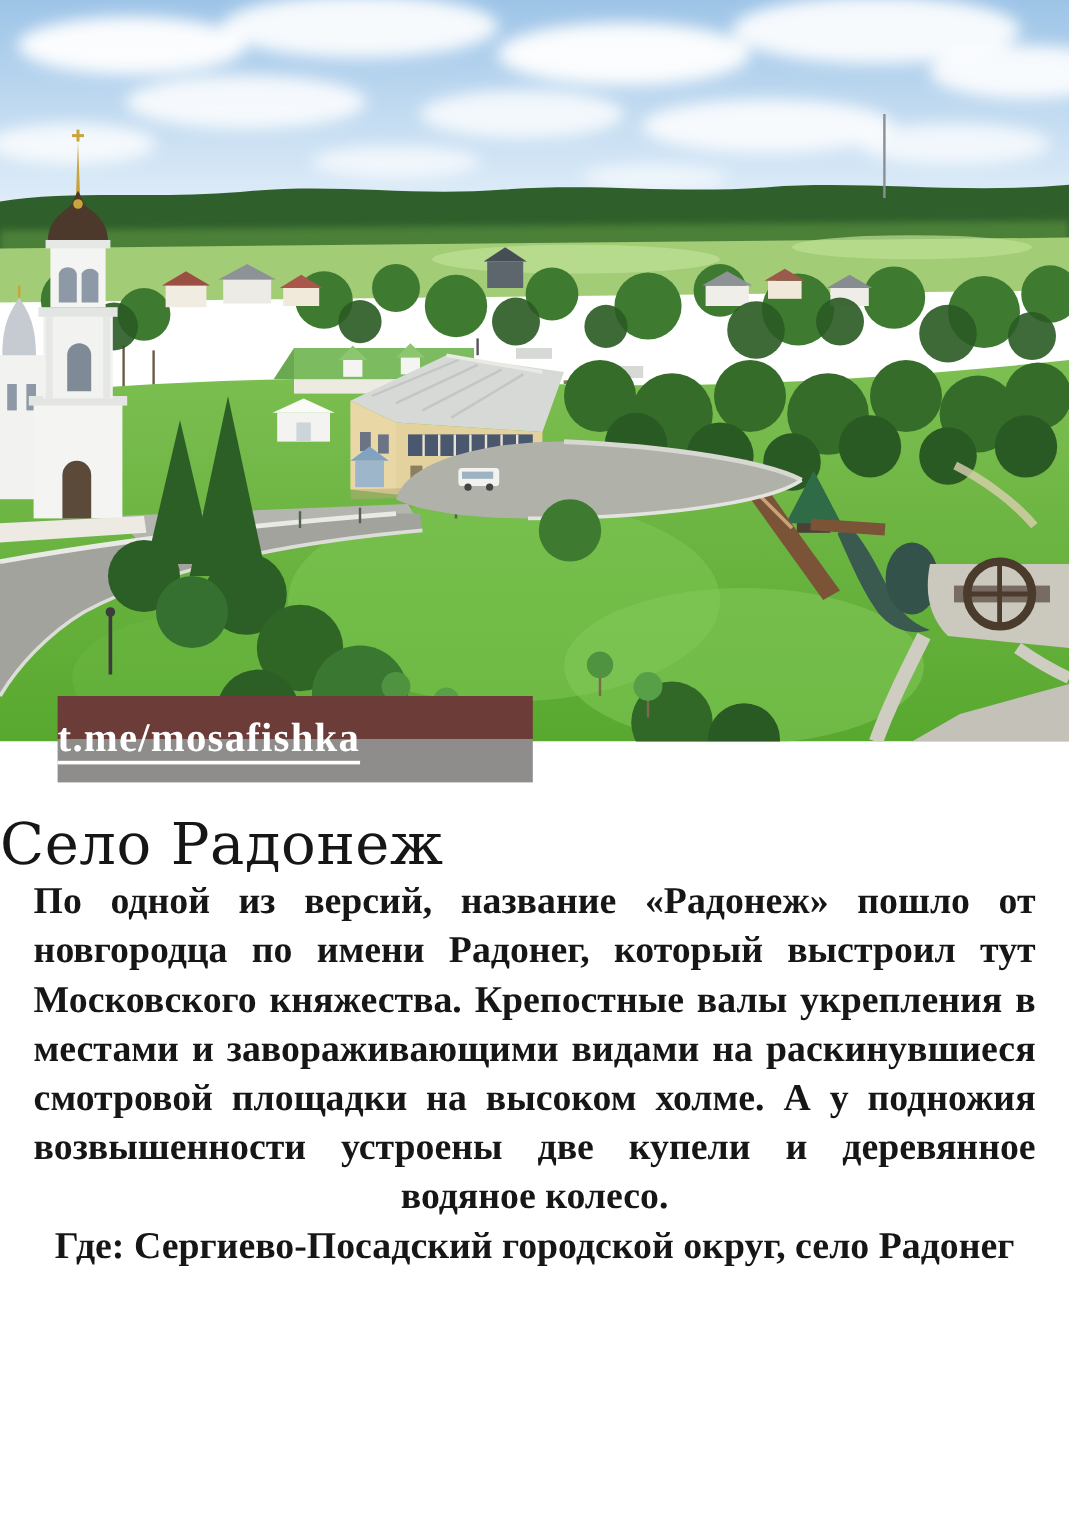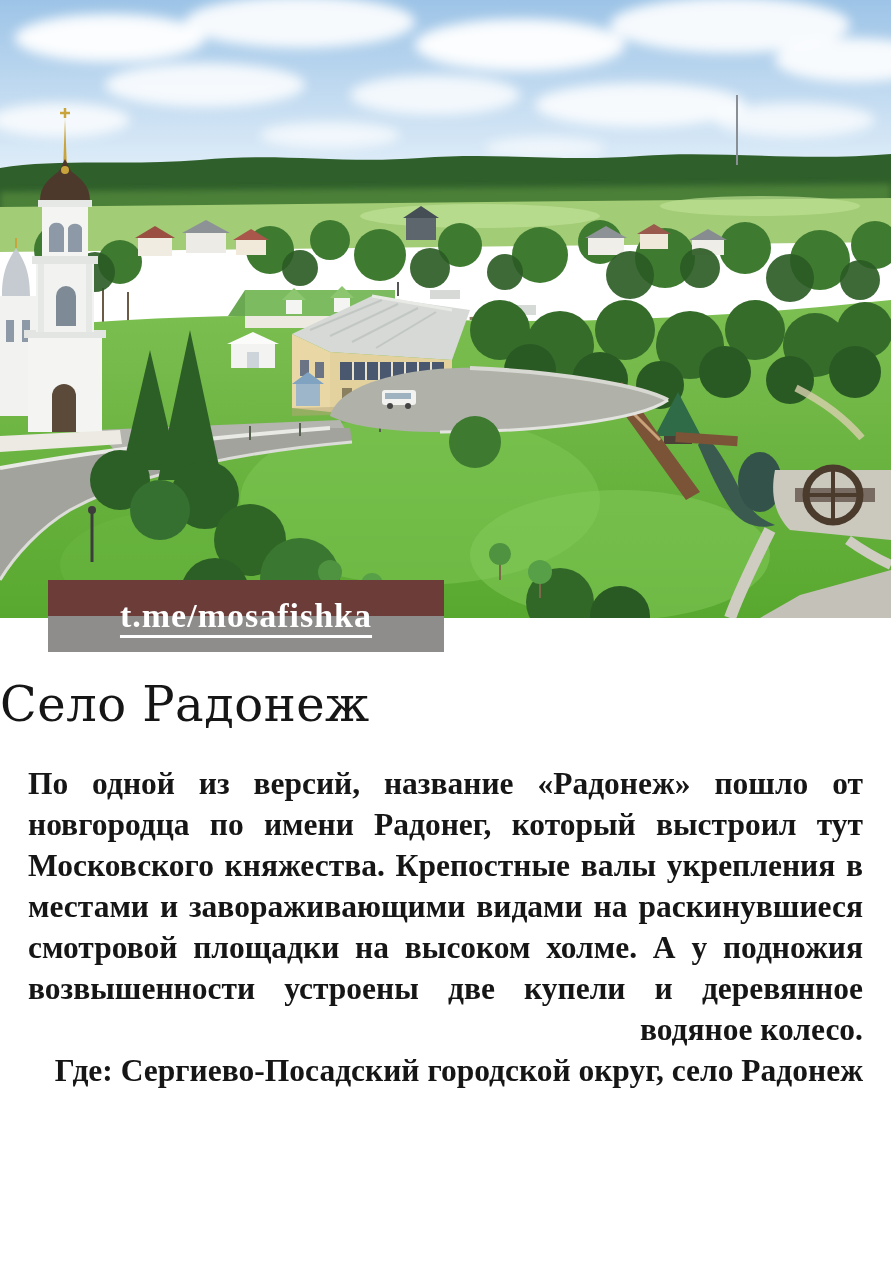--- a/index.html
+++ b/index.html
@@ -6,38 +6,38 @@
   html,body { width:891px; }
   body { background:#ffffff; font-family:"Liberation Serif", serif; }
   .page { position:relative; width:891px; height:1280px; background:var(--page-bg,#fff); overflow:hidden; }
 
   .photo { position:relative; width:891px; height:618px; overflow:hidden; }
   .photo svg { display:block; width:891px; height:618px; }
 
   .watermark {
     position:absolute; left:48px; top:580px; width:396px; height:72px; z-index:2;
     background:linear-gradient(to bottom, var(--wm-maroon,#6b3c38) 0 50%, var(--wm-gray,#8e8d8b) 50% 100%);
-    display:flex; align-items:center; justify-content:center;
+    display:flex; align-items:center; 
   }
   .wm-text {
     color:#ffffff; font:700 34px/1 "Liberation Serif", serif; letter-spacing:1px;
     text-decoration:underline; text-decoration-thickness:3px; text-underline-offset:8px;
     cursor:pointer;
   }
 
   .title {
     margin-top:60px; text-align:left; color:var(--ink,#161616);
     font:400 48px/52px "DejaVu Serif", serif; letter-spacing:0.5px;
   }
 
-  .body-text { margin-top:33px; padding:0 28px; }
+  .body-text { padding:0 28px; }
   .bline {
     color:var(--ink,#161616);
     font:700 31.5px/41px "Liberation Serif", serif;
-    text-align:right;
+    text-align:center;
   }
   .bline.just { text-align:justify; text-align-last:justify; }
 </style>
 </head>
 <body>
 
 <div class="page">
 
   <div class="photo">
     <svg viewBox="0 0 891 618" role="img" xmlns="http://www.w3.org/2000/svg" aria-label="Аэрофотоснимок села Радонеж: белая колокольня с тёмным куполом и золотым шпилем, кремовый дом с серебристой крышей, зелёные холмы, деревянная лестница, купель и водяное колесо у пруда">
@@ -333,16 +333,16 @@
   <h1 class="title">Село Радонеж</h1>
 
   <div class="body-text">
       <div class="bline just">По одной из версий, название «Радонеж» пошло от</div>
       <div class="bline just">новгородца по имени Радонег, который выстроил тут</div>
       <div class="bline just">Московского княжества. Крепостные валы укрепления в</div>
       <div class="bline just">местами и завораживающими видами на раскинувшиеся</div>
       <div class="bline just">смотровой площадки на высоком холме. А у подножия</div>
       <div class="bline just">возвышенности устроены две купели и деревянное</div>
       <div class="bline">водяное колесо.</div>
-      <div class="bline">Где: Сергиево-Посадский городской округ, село Радонеж</div>
+      <div class="bline">Где: Сергиево-Посадский городской округ, село Радонег</div>
     </div>
 
 </div>
 
 </body></html>

